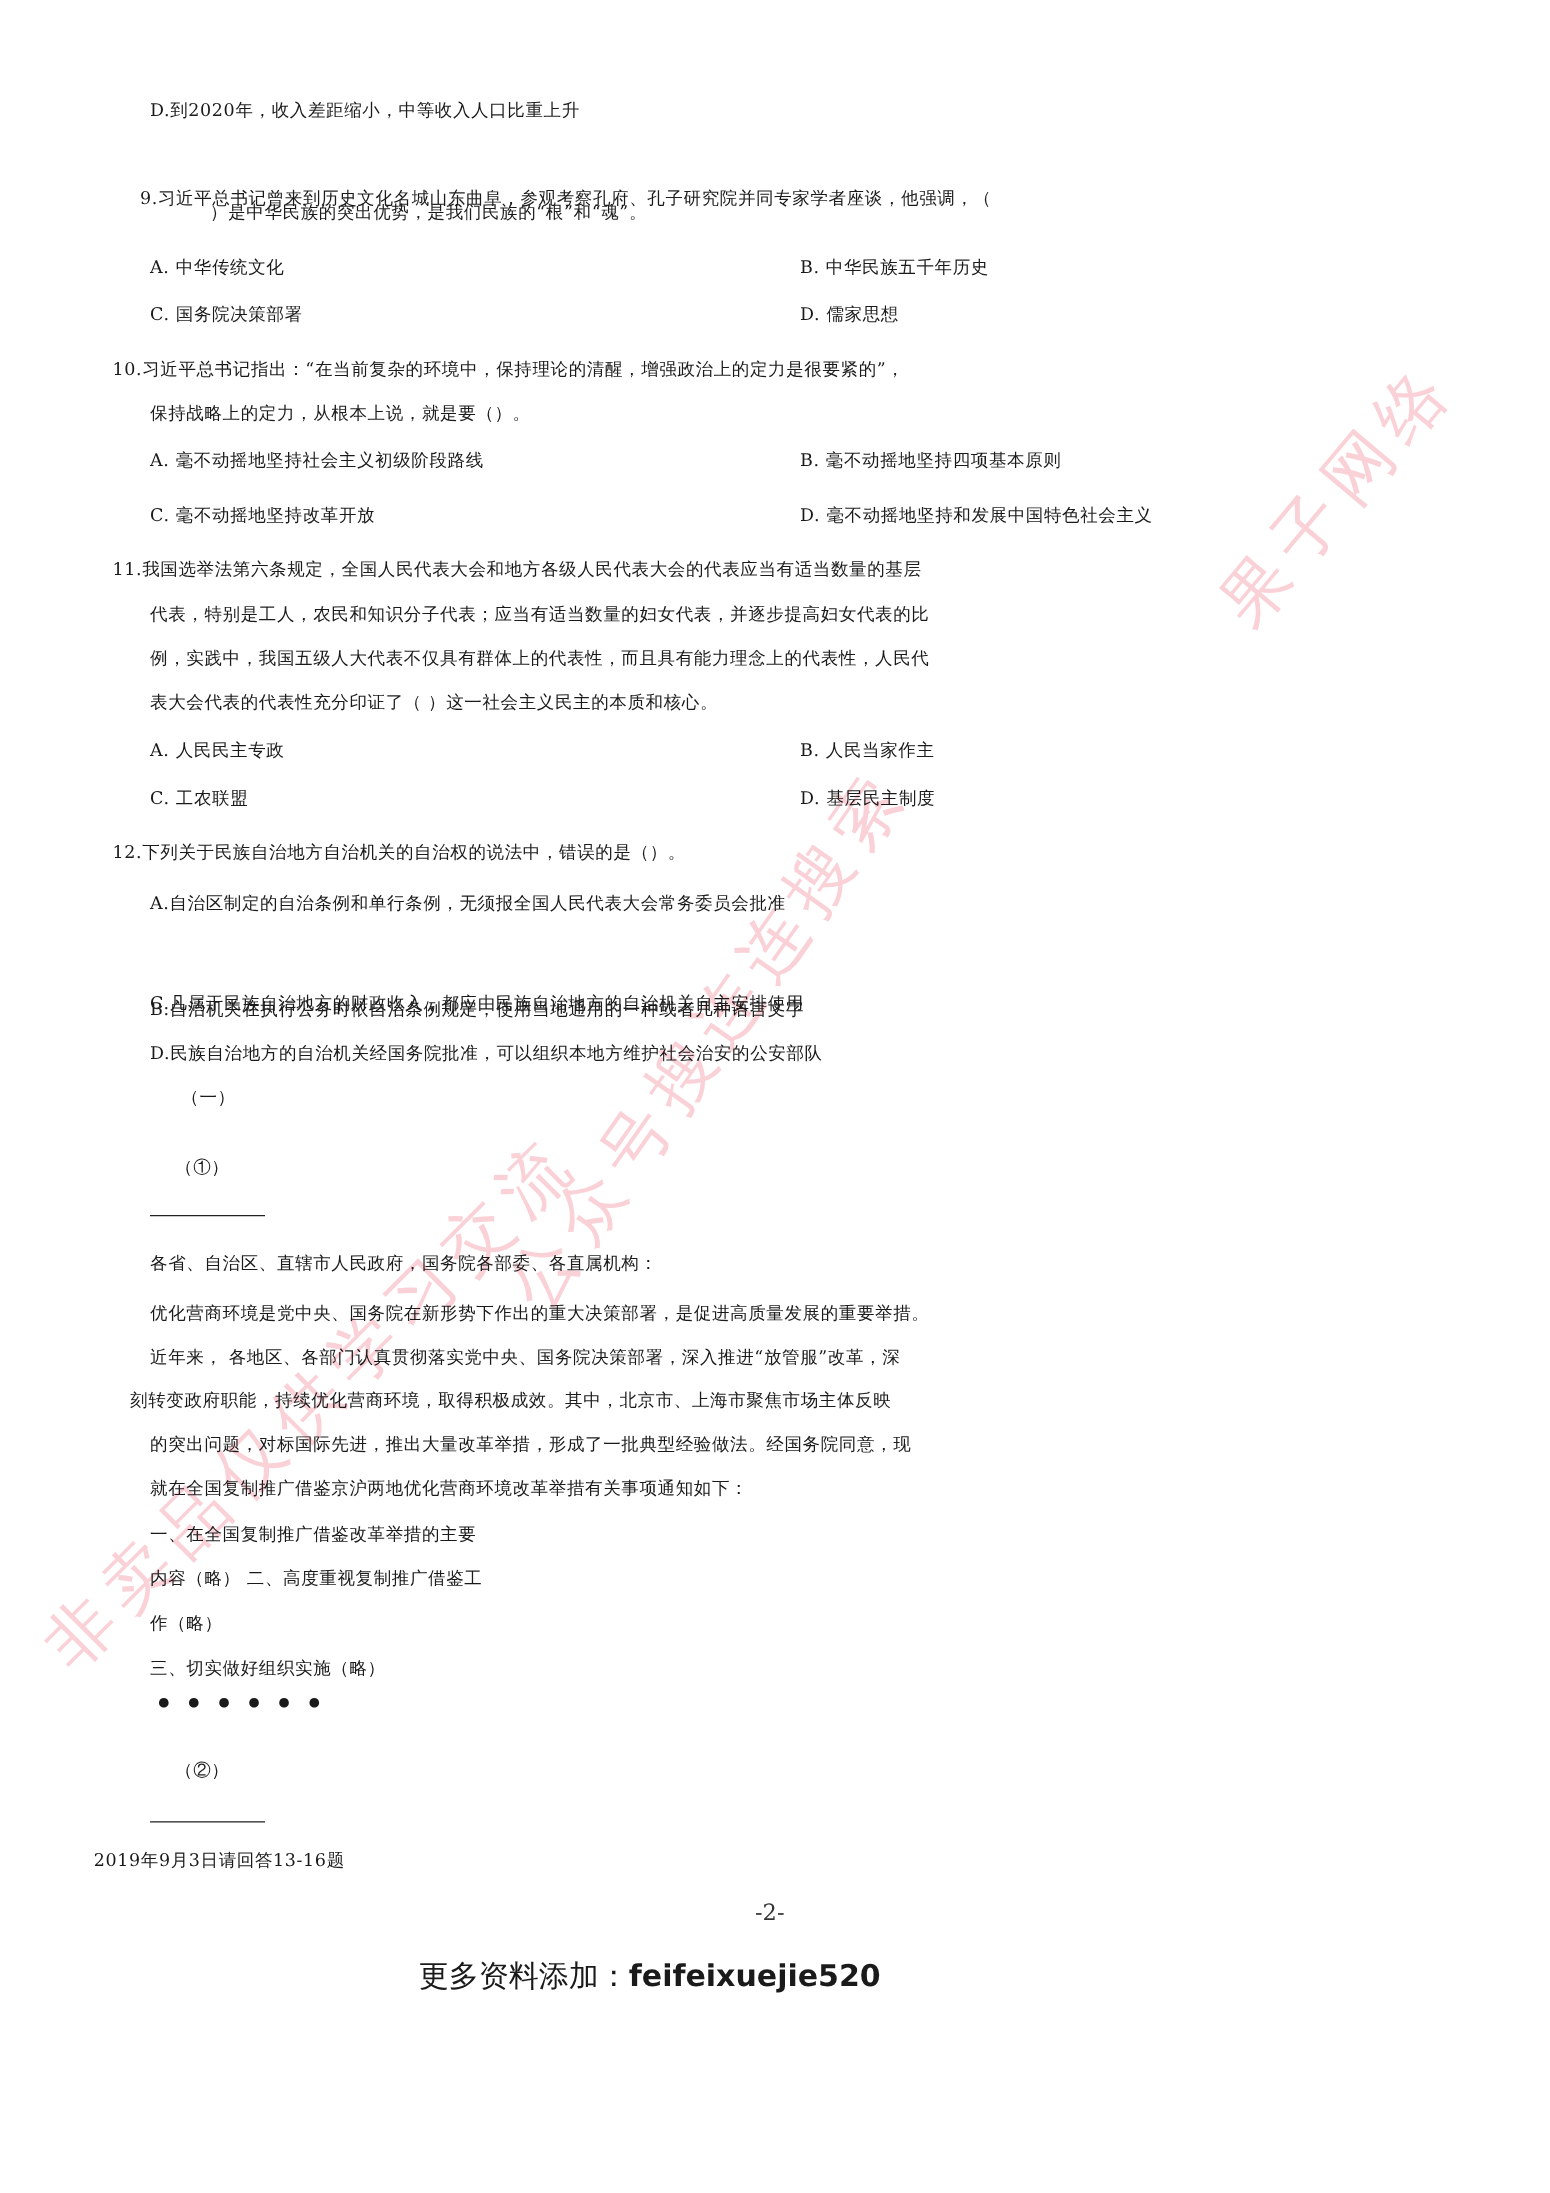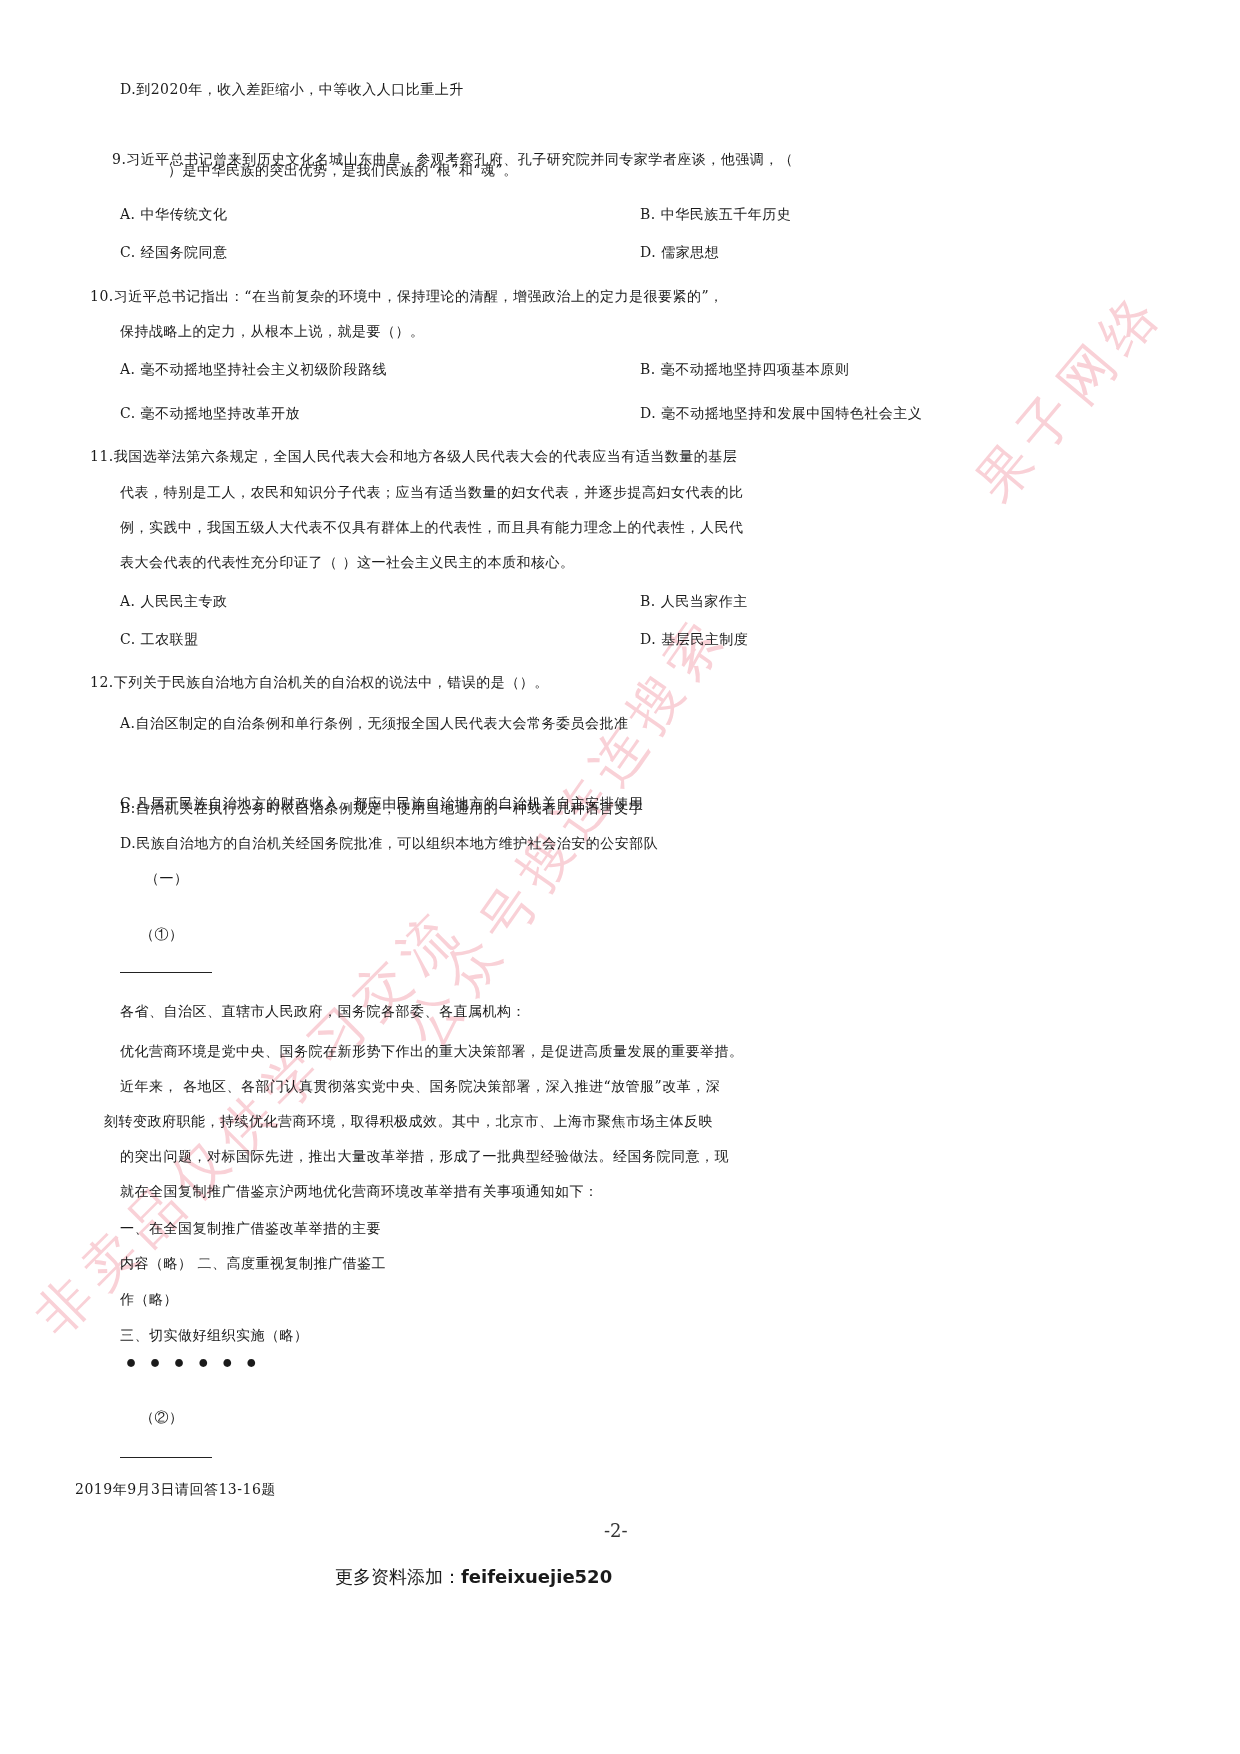--- a/index.html
+++ b/index.html
@@ -6,21 +6,21 @@
     body {
       width: 1240px; height: 1754px; position: relative; overflow: hidden;
       font-family: "DejaVu Serif", "Liberation Serif", serif;
       color: #1a1a1a;
     }
     .page { position: absolute; left: 0; top: 0; width: 1240px; height: 1754px; }
     .line { position: absolute; font-size: 14px; line-height: 26px; white-space: nowrap; letter-spacing: 0.5px; }
     .rule { position: absolute; height: 1px; background: #222; width: 92px; }
     .dots { position: absolute; font-size: 22px; letter-spacing: 10px; font-weight: bold; }
     .pagenum { position: absolute; font-size: 18px; color: #333; }
-    .footer { position: absolute; font-size: 18px; }
+    .footer { position: absolute; font-size: 24px; }
     .footer .id { font-family: "DejaVu Sans", "Liberation Sans", sans-serif; font-weight: bold; }
     .wm {
       position: absolute; color: rgba(232, 90, 110, 0.28); font-family: "DejaVu Sans", sans-serif;
       font-size: 54px; white-space: nowrap; transform-origin: left top; pointer-events: none;
       letter-spacing: 10px;
     }
   </style>
 </head>
 <body>
 
@@ -29,21 +29,21 @@
   <div class="wm" style="left:20px; top:1300px; transform: rotate(-45deg);">非卖品仅供学习交流</div>
   <div class="wm" style="left:390px; top:1020px; transform: rotate(-55deg);">公众号搜连连搜索</div>
   <div class="wm" style="left:960px; top:470px; transform: rotate(-50deg);">果子网络</div>
 
   <div class="line" style="left:120px; top:76px;">D.到2020年，收入差距缩小，中等收入人口比重上升</div>
 
   <div class="line" style="left:112px; top:120px;margin-top:26px;">9.习近平总书记曾来到历史文化名城山东曲阜，参观考察孔府、孔子研究院并同专家学者座谈，他强调，（</div>
   <div class="line" style="left:120px; top:157px;margin-left:48px;">）是中华民族的突出优势，是我们民族的“根”和“魂”。</div>
   <div class="line" style="left:120px; top:201px;">A. 中华传统文化</div>
   <div class="line" style="left:640px; top:201px;">B. 中华民族五千年历史</div>
-  <div class="line" style="left:120px; top:239px;">C. 经国务院同意</div>
+  <div class="line" style="left:120px; top:239px;">C. 国务院决策部署</div>
   <div class="line" style="left:640px; top:239px;">D. 儒家思想</div>
 
   <div class="line" style="left:90px; top:283px;">10.习近平总书记指出：“在当前复杂的环境中，保持理论的清醒，增强政治上的定力是很要紧的”，</div>
   <div class="line" style="left:120px; top:318px;">保持战略上的定力，从根本上说，就是要（）。</div>
   <div class="line" style="left:120px; top:356px;">A. 毫不动摇地坚持社会主义初级阶段路线</div>
   <div class="line" style="left:640px; top:356px;">B. 毫不动摇地坚持四项基本原则</div>
   <div class="line" style="left:120px; top:400px;">C. 毫不动摇地坚持改革开放</div>
   <div class="line" style="left:640px; top:400px;">D. 毫不动摇地坚持和发展中国特色社会主义</div>
 
   <div class="line" style="left:90px; top:443px;">11.我国选举法第六条规定，全国人民代表大会和地方各级人民代表大会的代表应当有适当数量的基层</div>

